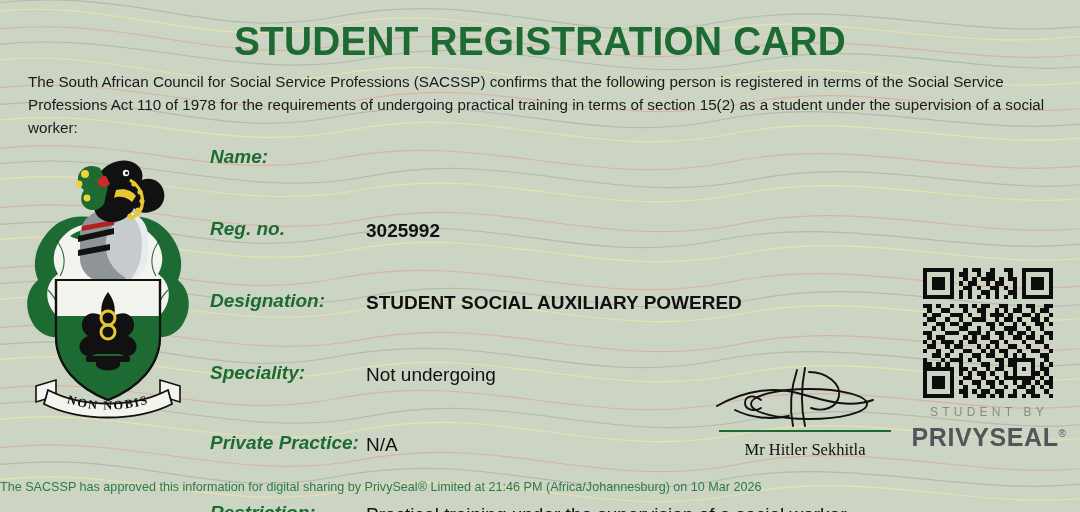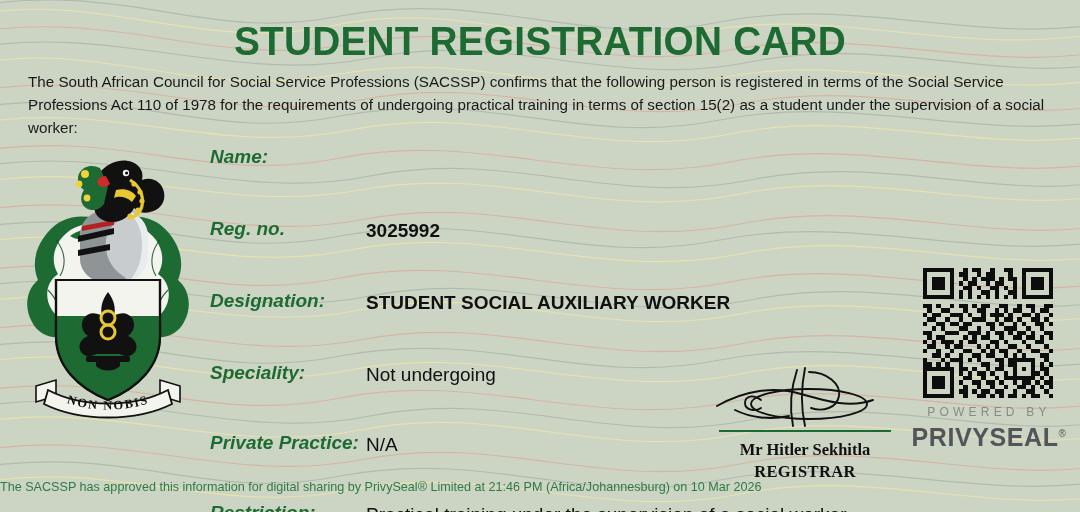--- a/index.html
+++ b/index.html
@@ -50,21 +50,21 @@
   .r-des{top:76px;height:34px;}
   .r-spec{top:114px;height:34px;}
   .r-priv{top:150px;height:34px;}
   .r-restr{top:186px;height:56px;}
 
   
   .sigblock{position:absolute;left:705px;top:366px;width:200px;text-align:center;}
   .sigmark{position:relative;height:62px;margin-bottom:2px;}
   .sigline{width:172px;height:2px;background:#1d6b33;margin:0 auto 7px auto;}
   .signame,.sigrole{
-    font-family:"Liberation Serif",serif;font-weight:bold;color:#111;
+    font-family:"Liberation Serif",serif;font-weight:normal;color:#111;
     line-height:22px;
   }
   .signame{font-size:16.5px;}
   .sigrole{font-size:16.5px;letter-spacing:.4px;}
 
   
   .qrnote{
     position:absolute;left:905px;top:212px;width:168px;text-align:center;
     font-size:10.5px;line-height:14px;color:#2b2b2b;
   }
@@ -238,21 +238,21 @@
         <span class="lbl">Name:</span>
       </div>
 
       <div class="row r-reg">
         <span class="lbl">Reg. no.</span>
         <span class="val b">3025992</span>
       </div>
 
       <div class="row r-des">
         <span class="lbl">Designation:</span>
-        <span class="val b">STUDENT SOCIAL AUXILIARY WORKER</span>
+        <span class="val b">STUDENT SOCIAL AUXILIARY POWERED</span>
       </div>
 
       <div class="row r-spec">
         <span class="lbl">Speciality:</span>
         <span class="val">Not undergoing</span>
       </div>
 
       <div class="row r-priv">
         <span class="lbl">Private Practice:</span>
         <span class="val">N/A</span>
@@ -275,21 +275,20 @@
             <path d="M56,34 C48,28 40,30 40,37 C40,44 50,46 56,42"></path>
             <path d="M92,4 C86,22 84,40 88,60"></path>
             <path d="M100,2 C96,22 96,42 100,60"></path>
             <path d="M104,6 C122,6 136,18 134,30 C132,42 118,46 106,42"></path>
             <path d="M30,44 C46,52 66,54 84,50"></path>
           </g>
         </svg>
       </div>
       <div class="sigline"></div>
       <div class="signame">Mr Hitler Sekhitla</div>
-      <div class="sigrole">REGISTRAR</div>
     </div>
 
 
     <svg class="qr" viewBox="0 0 29 29" shape-rendering="crispEdges">
       <g fill="#0d0d0d">
 
         <path d="M0,0h7v7h-7z"></path>
           <path d="M1,1h5v5h-5z" fill="#ccd5c4"></path>
           <path d="M2,2h3v3h-3z"></path>
 
@@ -332,20 +331,20 @@
         <path d="M8,23h1v1h-1z M10,23h1v1h-1z M12,23h2v1h-2z M15,23h1v1h-1z M18,23h1v1h-1z M25,23h1v1h-1z M27,23h1v1h-1z"></path>
         <path d="M9,24h2v1h-2z M13,24h1v1h-1z M16,24h1v1h-1z M18,24h2v1h-2z M26,24h1v1h-1z M28,24h1v1h-1z"></path>
         <path d="M8,25h1v1h-1z M11,25h2v1h-2z M14,25h2v1h-2z M17,25h1v1h-1z M20,25h1v1h-1z M22,25h2v1h-2z M25,25h1v1h-1z M27,25h2v1h-2z"></path>
         <path d="M9,26h1v1h-1z M12,26h1v1h-1z M15,26h1v1h-1z M18,26h1v1h-1z M21,26h2v1h-2z M24,26h1v1h-1z M26,26h1v1h-1z M28,26h1v1h-1z"></path>
         <path d="M8,27h2v1h-2z M11,27h1v1h-1z M13,27h2v1h-2z M16,27h2v1h-2z M20,27h1v1h-1z M23,27h2v1h-2z M27,27h1v1h-1z"></path>
         <path d="M9,28h1v1h-1z M12,28h2v1h-2z M15,28h1v1h-1z M17,28h1v1h-1z M19,28h2v1h-2z M22,28h1v1h-1z M24,28h2v1h-2z M28,28h1v1h-1z"></path>
       </g>
     </svg>
 
     <div class="brand">
-      <div class="brand-top">POWERED BY</div>
+      <div class="brand-top">STUDENT BY</div>
       <div class="brand-main"><span>PRIVYSEAL</span><sup>®</sup></div>
     </div>
 
     <div class="footer">The SACSSP has approved this information for digital sharing by PrivySeal® Limited at 21:46 PM (Africa/Johannesburg) on 10 Mar 2026</div>
 
   </div>
 </div>
 
 </body></html>

